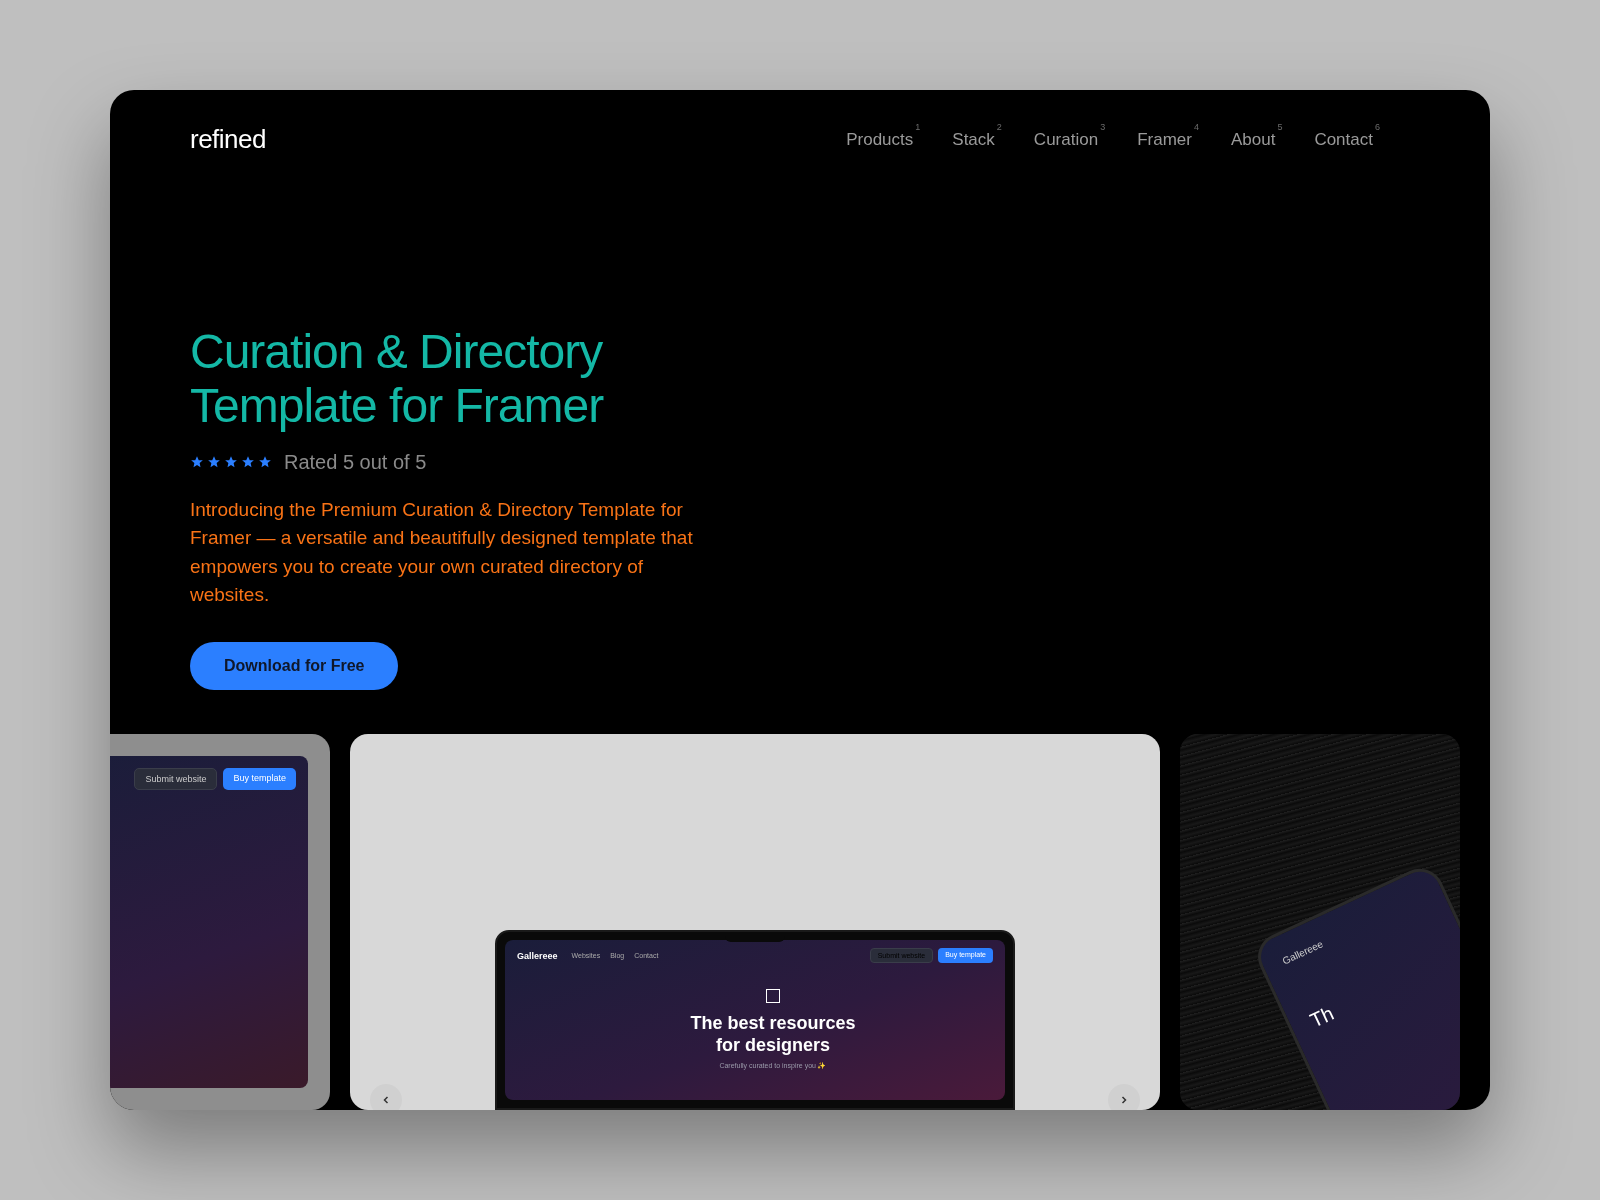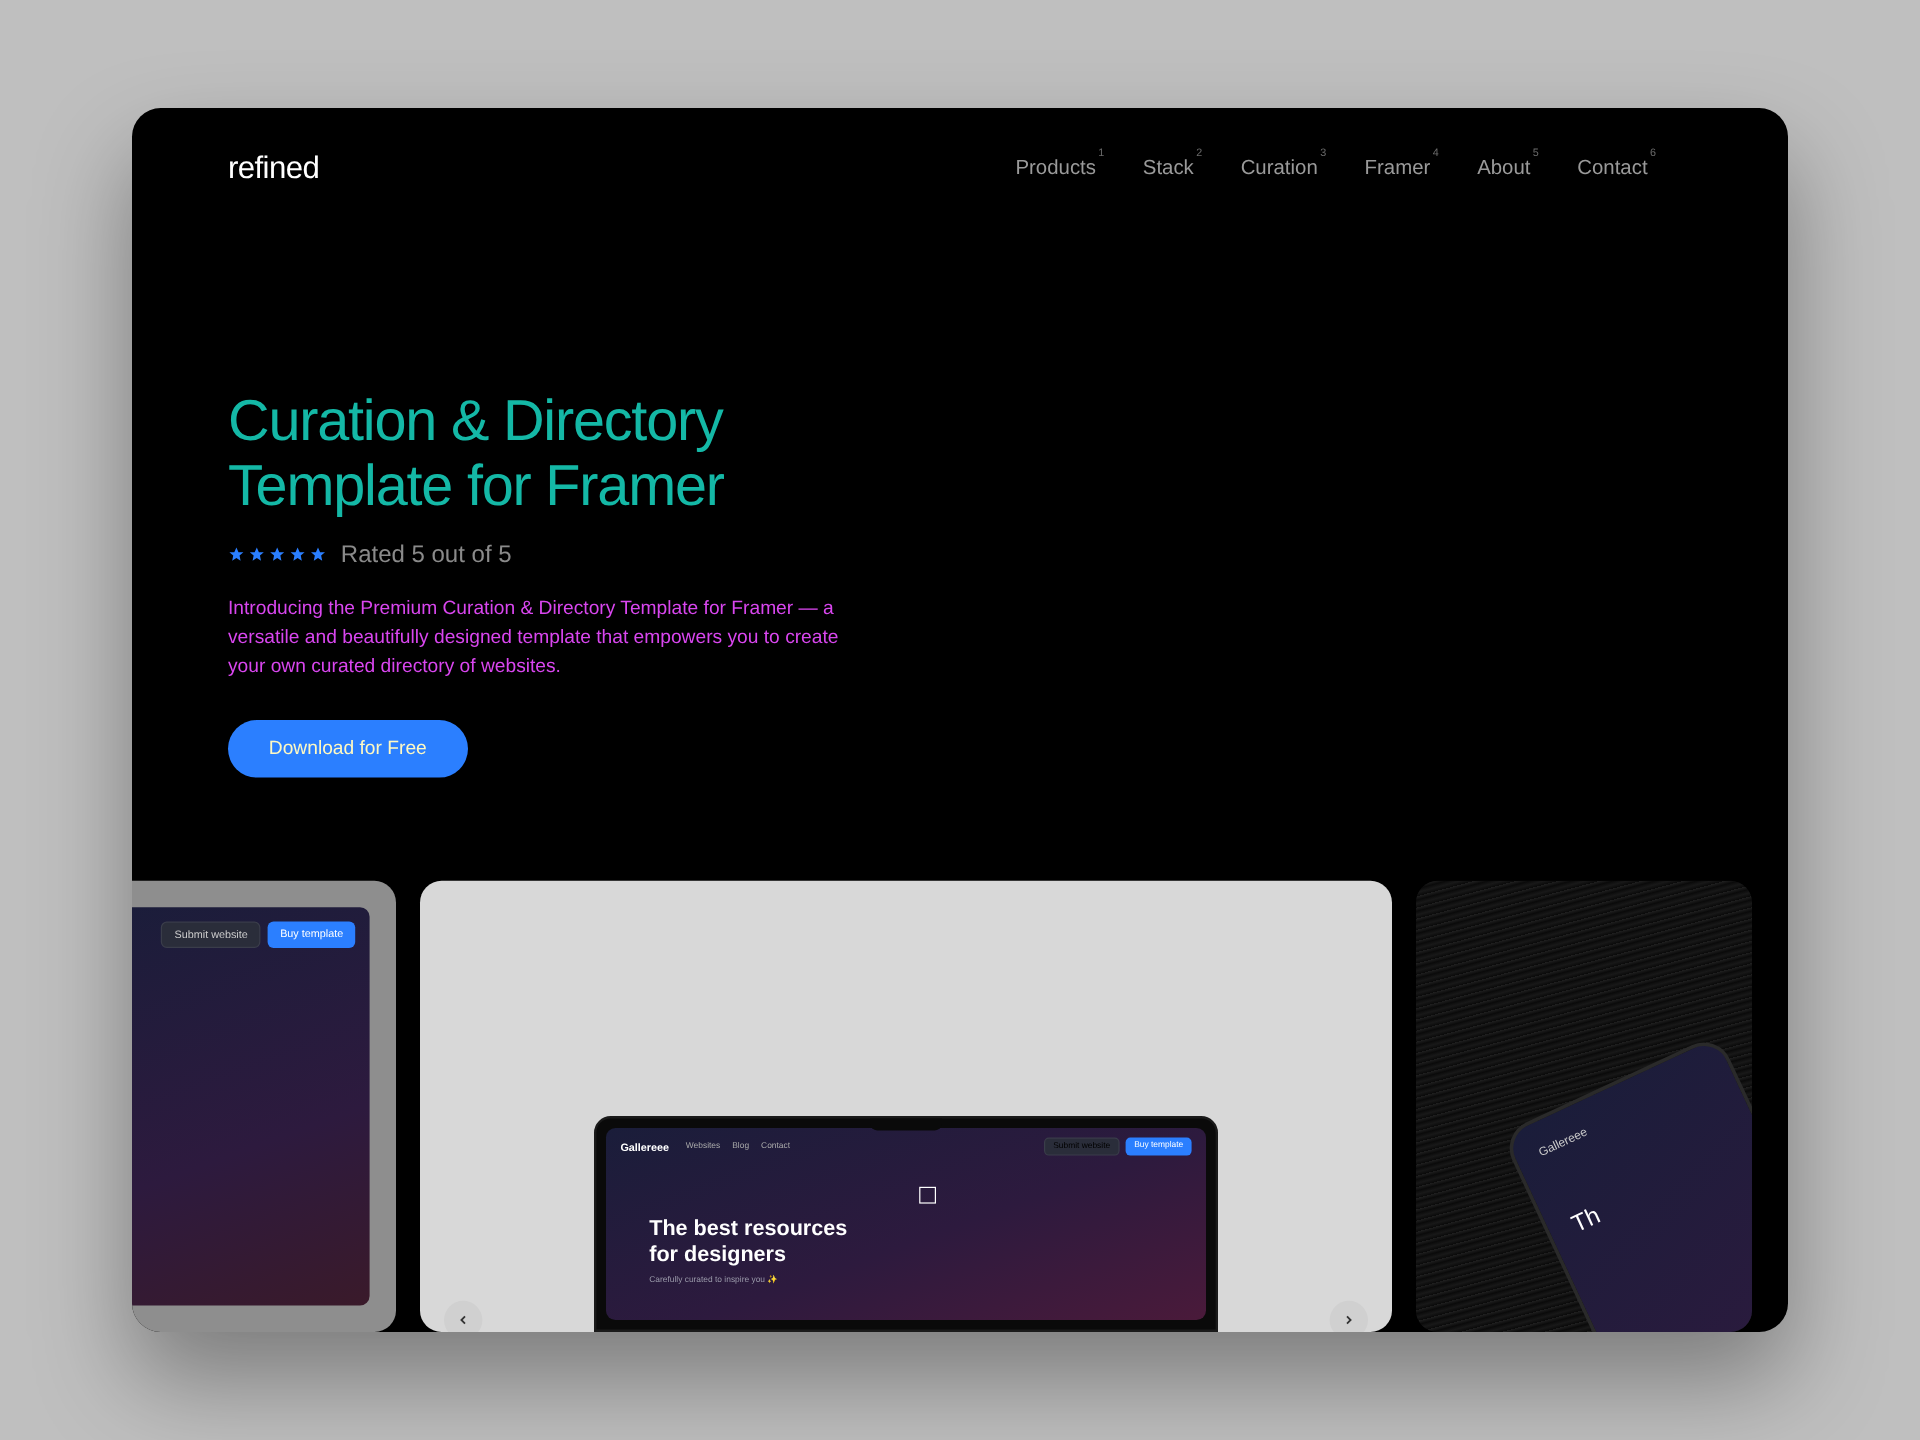--- a/index.html
+++ b/index.html
@@ -76,22 +76,22 @@
   width: 14px;
   height: 14px;
   fill: #2b7fff;
 }
 .rating-text {
   color: #8a8a8a;
   font-size: 20px;
   text-align: right;
 }
 .desc {
-  color: #d946ef;
-  font-size: 16px;
+  color: #f97316;
+  font-size: 19px;
   line-height: 1.5;
   margin-top: 22px;
   max-width: 520px;
 }
 .cta-row {
   display: flex;
   gap: 14px;
   margin-top: 32px;
 }
 .btn {
@@ -101,21 +101,22 @@
   font-size: 16px;
   font-weight: 500;
   display: flex;
   align-items: center;
   justify-content: center;
   cursor: pointer;
   border: none;
 }
 .btn-primary {
   background: #2b7fff;
-  color: #fef9c3;
+  color: #0f172a;
+  font-weight: bold;
 }
 .btn-secondary {
   background: #0a0a0a;
   color: #fff;
   border: 1px solid #2a2a2a;
 }
 .carousel {
   position: absolute;
   bottom: 0;
   left: 0;
@@ -219,21 +220,21 @@
   margin-left: auto;
   display: flex;
   gap: 5px;
 }
 .laptop-mini-btn {
   font-size: 7px;
   padding: 3px 7px;
   border-radius: 4px;
 }
 .laptop-content {
-  text-align: left;
+  text-align: center;
   padding-top: 18px;
   padding-left: 36px;
 }
 .laptop-icon {
   width: 14px;
   height: 14px;
   border: 1px solid #fff;
   margin: 0 auto 10px;
   position: relative;
 }

